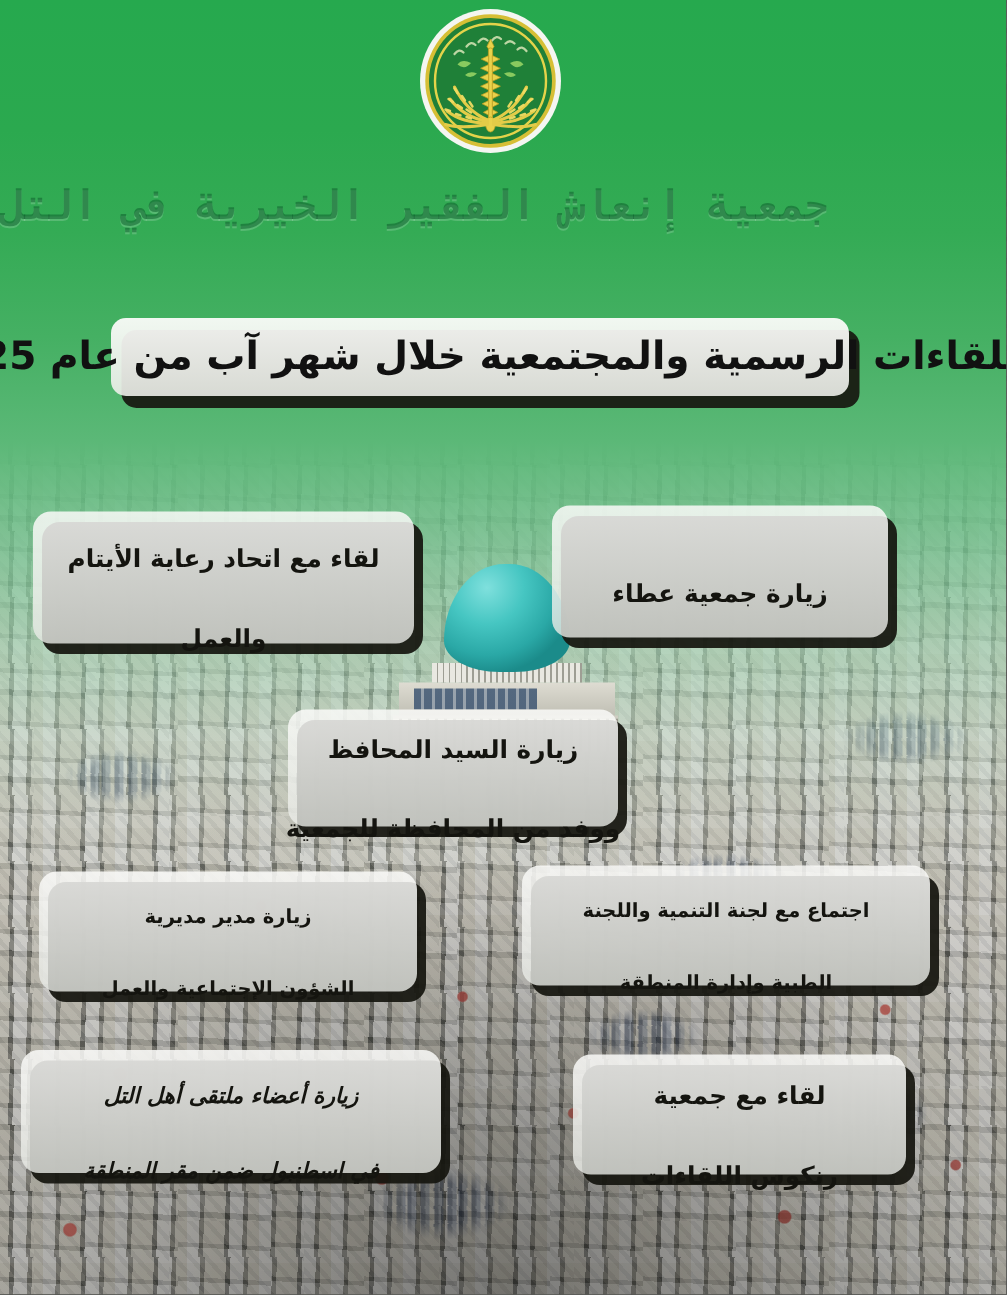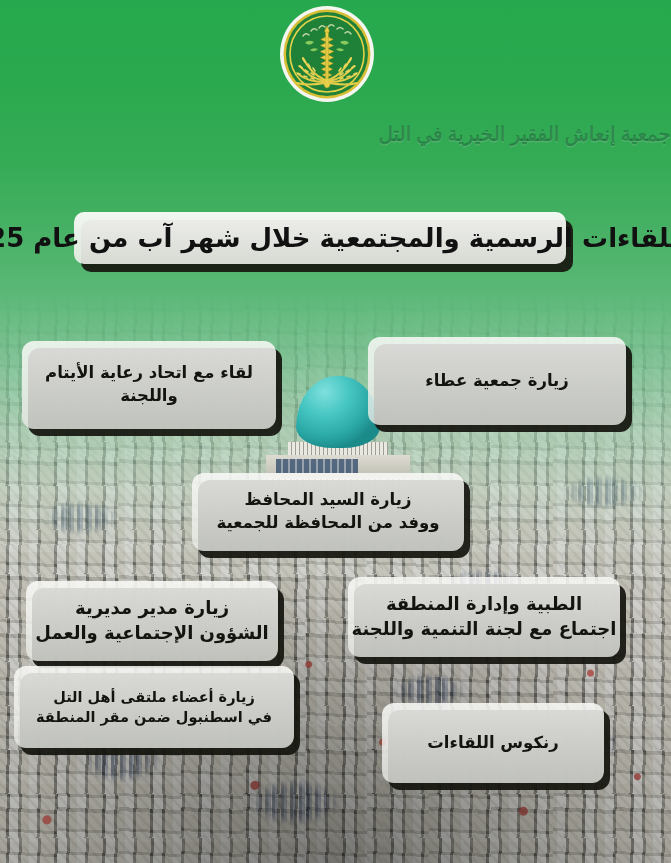--- a/index.html
+++ b/index.html
@@ -135,23 +135,23 @@
   }
 
   
   .logo{
     position:absolute;left:272px;top:4px;width:110px;height:100px;
   }
 
   
   .org-name{
     position:absolute;left:0;right:0;top:122px;
-    text-align:right;
-    font-family:Liberation Serif, serif;
-    font-size:20px;
+    text-align:left;
+    font-family:Liberation Mono, monospace;
+    font-size:27px;
     font-weight:700;
     color:rgba(14,92,44,.52);
     letter-spacing:0px;
     text-shadow:0 1px 0 rgba(255,255,255,.18);
     user-select:none;
   }
 
   
   .title-wrap{position:absolute;left:74px;top:212px;width:492px;height:52px;}
   .title-shadow{
@@ -180,31 +180,32 @@
     position:absolute;left:0;top:0;width:100%;height:100%;
     background:linear-gradient(180deg,rgba(250,250,248,.86),rgba(232,234,229,.80));
     border-radius:12px;
     display:flex;flex-direction:column;align-items:center;justify-content:center;
     padding:4px 10px;
   }
   .card .ln{
     font-size:16.5px;font-weight:700;color:#14140f;line-height:1.38;
     white-space:nowrap;text-align:center;
     font-family:"DejaVu Sans","Liberation Sans",sans-serif;
-  }
-  .card.sm .ln{font-size:18px;}
+    margin-top:30px;
+  }
+  .card.sm .ln{font-size:13px;}
   .card.xs .ln{font-size:14.5px;}
 
   
   #card-0{left:22px; top:341px; width:254px; height:88px;}
-  #card-1{left:368px;top:337px; width:258px; height:88px;padding-left:48px;}
-  #card-2{left:192px;top:473px; width:272px; height:78px;}
+  #card-1{left:368px;top:337px; width:224px; height:88px;padding-left:48px;}
+  #card-2{left:192px;top:473px; width:220px; height:78px;}
   #card-3{left:26px; top:581px; width:252px; height:80px;}
   #card-4{left:348px;top:577px; width:272px; height:80px;}
-  #card-5{left:14px; top:666px; width:280px; height:82px;}
+  #card-5{left:14px; top:700px; width:280px; height:82px;font-style:italic;}
   #card-6{left:382px;top:703px; width:222px; height:80px;}
 </style>
 </head>
 <body>
 
 <div class="poster">
 
   <div class="bg-photo">
     <div class="bg-base"></div>
     <div class="bg-blocks"></div>
@@ -307,21 +308,21 @@
     <div class="title-shadow"></div>
     <div class="title-banner">
       <div class="title-text">اللقاءات الرسمية والمجتمعية خلال شهر آب من عام 2025</div>
     </div>
   </div>
 
   <div class="card" id="card-0">
       <div class="sh"></div>
       <div class="bx">
         <div class="ln">لقاء مع اتحاد رعاية الأيتام</div>
-        <div class="ln">واللجنة</div>
+        <div class="ln">والعمل</div>
       </div>
     </div>
   <div class="card" id="card-1">
       <div class="sh"></div>
       <div class="bx">
         <div class="ln">زيارة جمعية عطاء</div>
       </div>
     </div>
   <div class="card" id="card-2">
       <div class="sh"></div>
@@ -333,31 +334,32 @@
   <div class="card sm" id="card-3">
       <div class="sh"></div>
       <div class="bx">
         <div class="ln">زيارة مدير مديرية</div>
         <div class="ln">الشؤون الإجتماعية والعمل</div>
       </div>
     </div>
   <div class="card sm" id="card-4">
       <div class="sh"></div>
       <div class="bx">
+        <div class="ln">اجتماع مع لجنة التنمية واللجنة</div>
         <div class="ln">الطبية وإدارة المنطقة</div>
-        <div class="ln">اجتماع مع لجنة التنمية واللجنة</div>
       </div>
     </div>
   <div class="card xs" id="card-5">
       <div class="sh"></div>
       <div class="bx">
         <div class="ln">زيارة أعضاء ملتقى أهل التل</div>
         <div class="ln">في اسطنبول ضمن مقر المنطقة</div>
       </div>
     </div>
   <div class="card" id="card-6">
       <div class="sh"></div>
       <div class="bx">
+        <div class="ln">لقاء مع جمعية</div>
         <div class="ln">رنكوس اللقاءات</div>
       </div>
     </div>
 
 </div>
 
 </body></html>

